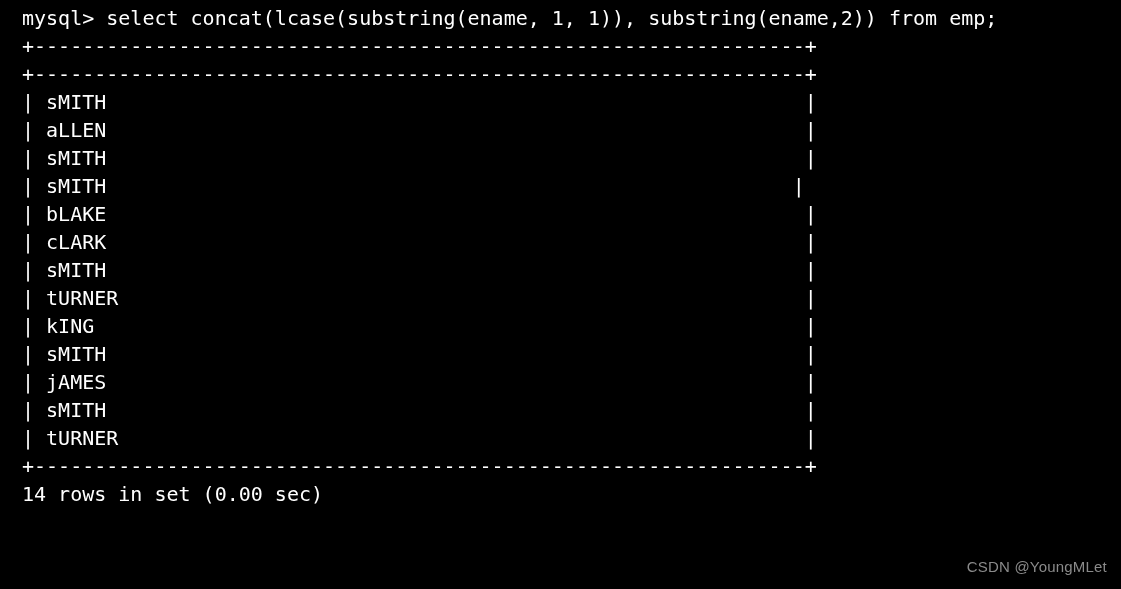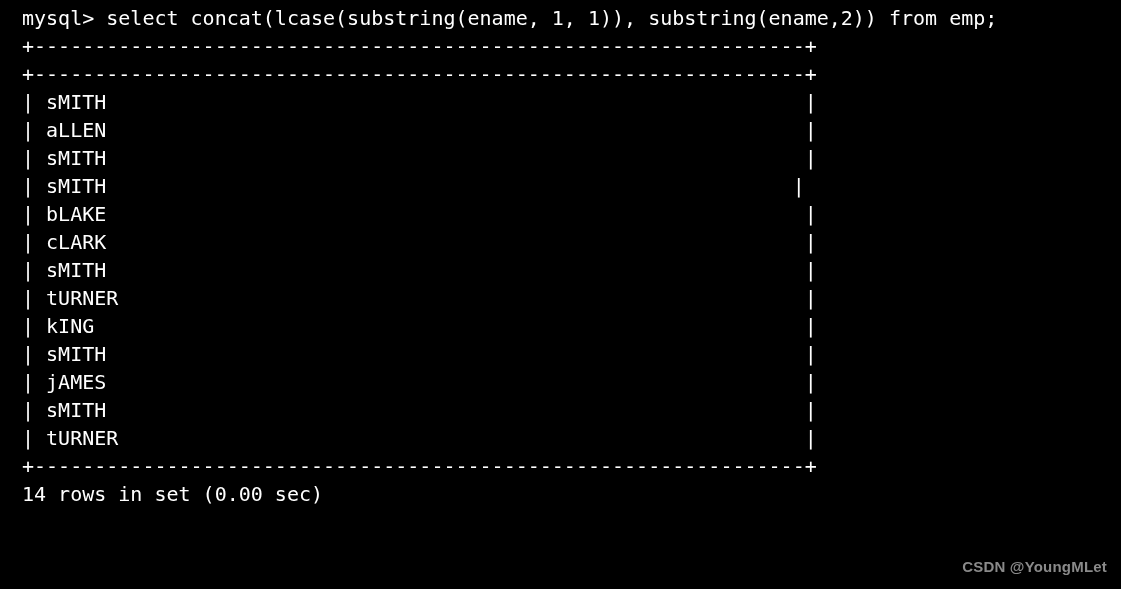--- a/index.html
+++ b/index.html
@@ -44,21 +44,20 @@
   #watermark {
     position: absolute;
     right: 14px;
     bottom: 13px;
     color: #8a8a8a;
     font-family: "Liberation Sans", sans-serif;
     font-size: 15px;
     line-height: 18px;
     white-space: pre;
     letter-spacing: 0.2px;
-    font-weight: bold;
   }
 </style>
 </head>
 <body>
 
 <div id="terminal">
   <div class="line">mysql&gt; select concat(lcase(substring(ename, 1, 1)), substring(ename,2)) from emp;</div>
   <div class="line sep">+----------------------------------------------------------------+</div>
   <div class="line sep">+----------------------------------------------------------------+</div>
   <div class="line">| sMITH                                                          |</div>

